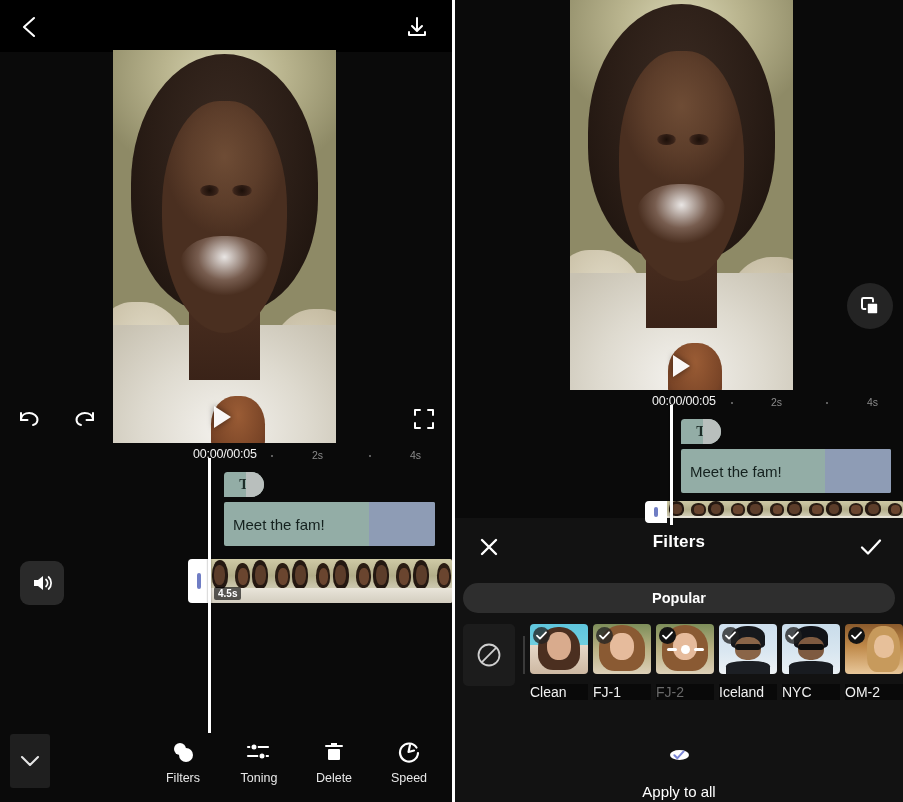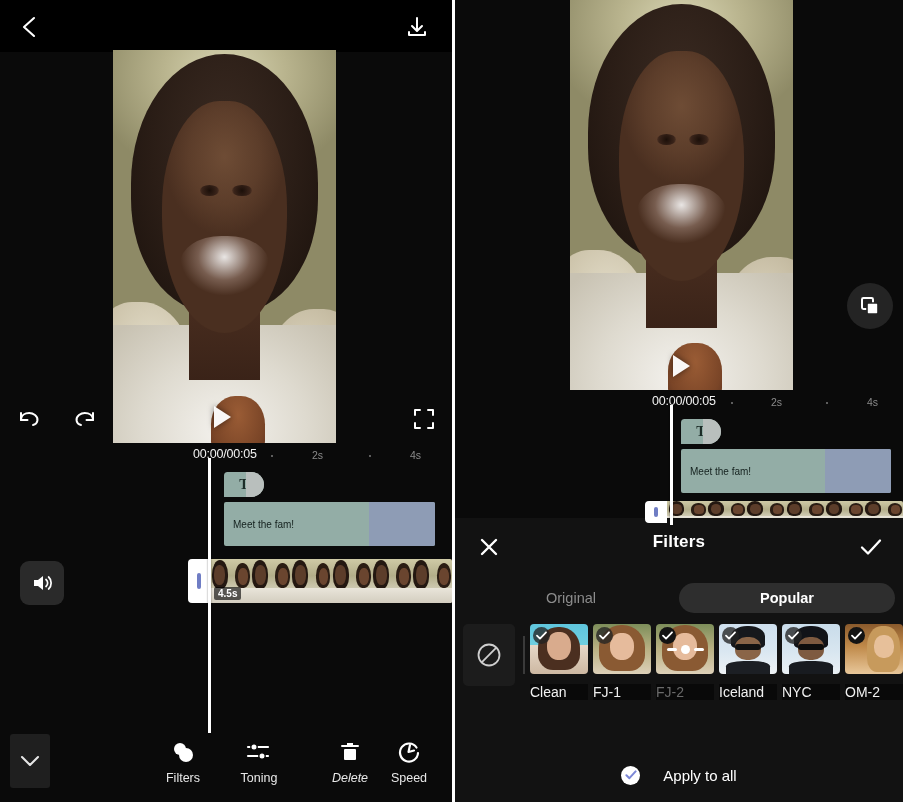--- a/index.html
+++ b/index.html
@@ -128,21 +128,21 @@
   .tl-area { position: absolute; overflow: hidden; }
   #l-tl { left: 0; top: 468px; width: 452px; height: 250px; }
   #r-tl { left: 0; top: 415px; width: 448px; height: 110px; }
 
   .text-clip {
     position: absolute; border-radius: 2px; overflow: hidden;
     display: flex; align-items: center;
     background: #93ada6;
   }
   .text-clip .tc-label {
-    font-size: 10px; color: #14211e; padding-left: 9px; white-space: nowrap;
+    font-size: 15px; color: #14211e; padding-left: 9px; white-space: nowrap;
   }
   .text-clip .tc-tail {
     position: absolute; right: 0; top: 0; height: 100%; background: #8e9cb5;
   }
   .text-badge {
     position: absolute; display: flex; align-items: center; justify-content: center;
     background: #93ada6; border-top-left-radius: 4px; border-top-right-radius: 14px;
     border-bottom-right-radius: 14px;
     font-family: "Liberation Serif", serif; font-size: 14px; color: #1c2b27; font-weight: 600;
   }
@@ -305,21 +305,21 @@
     border-radius:40% 40% 0 0; background:#181b20; }
   .th-om2 { position:absolute; inset:0;
     background: linear-gradient(#8a5a2c 0%, #c08a4a 45%, #e8c79a 100%); }
   .th-om2 .h { position:absolute; right:6%; top:4%; width:56%; height:92%;
     border-radius:44% 44% 30% 30%; background:#c79a5c; }
   .th-om2 .f { position:absolute; right:16%; top:22%; width:34%; height:46%;
     border-radius:46%; background:#e7c09a; }
 
   #fs-apply {
     position: absolute; left: 0; top: 240px; width: 448px; height: 34px;
-    display: flex; align-items: center; justify-content: center; gap: 23px;
+    display: flex; align-items: center; justify-content: center; gap: 23px; flex-direction: column;
   }
   #fs-apply .ck {
     width: 19px; height: 19px; border-radius: 50%; background: #ffffff;
     display: flex; align-items: center; justify-content: center;
   }
   #fs-apply .lbl { font-size: 15px; color: #ffffff; }
 
   svg { display: block; }
 </style>
 </head>
@@ -504,21 +504,21 @@
           <svg width="26" height="22" viewBox="0 0 26 22">
             <path d="M2 6 H22" stroke="#fff" stroke-width="2.2" stroke-linecap="round"></path>
             <path d="M2 15 H22" stroke="#fff" stroke-width="2.2" stroke-linecap="round"></path>
             <circle cx="8" cy="6" r="3.2" fill="#fff" stroke="#0a0a0a" stroke-width="1.4"></circle>
             <circle cx="16" cy="15" r="3.2" fill="#fff" stroke="#0a0a0a" stroke-width="1.4"></circle>
           </svg>
         </span>
         <span class="t-label">Toning</span>
       </div>
 
-      <div class="tool" style="left:314px;font-style:italic;">
+      <div class="tool" style="left:298px;">
         <span class="t-icon">
           <svg width="22" height="22" viewBox="0 0 22 22">
             <path d="M3 5 H19" stroke="#fff" stroke-width="2" stroke-linecap="round"></path>
             <path d="M9 5 V3 H13 V5" fill="none" stroke="#fff" stroke-width="2" stroke-linecap="round"></path>
             <rect x="5" y="8" width="12" height="11" rx="1" fill="#fff"></rect>
           </svg>
         </span>
         <span class="t-label">Delete</span>
       </div>
 
@@ -639,21 +639,20 @@
       <div id="fs-title">Filters</div>
       <div class="icon-btn" id="fs-confirm">
         <span>
           <svg width="24" height="20" viewBox="0 0 24 20">
             <path d="M3 10.5 L9 16.5 L21 3.5" fill="none" stroke="#fff" stroke-width="2.3" stroke-linecap="round" stroke-linejoin="round"></path>
           </svg>
         </span>
       </div>
 
       <div id="fs-tabs">
-        <div class="fs-tab">Original</div>
         <div class="fs-tab active">Popular</div>
       </div>
 
       <div id="fs-strip">
         <div class="fs-none">
           <span>
             <svg width="28" height="28" viewBox="0 0 28 28">
               <circle cx="14" cy="14" r="10.5" fill="none" stroke="#cfcfcf" stroke-width="1.8"></circle>
               <path d="M6.7 21.3 L21.3 6.7" stroke="#cfcfcf" stroke-width="1.8" stroke-linecap="round"></path>
             </svg>

